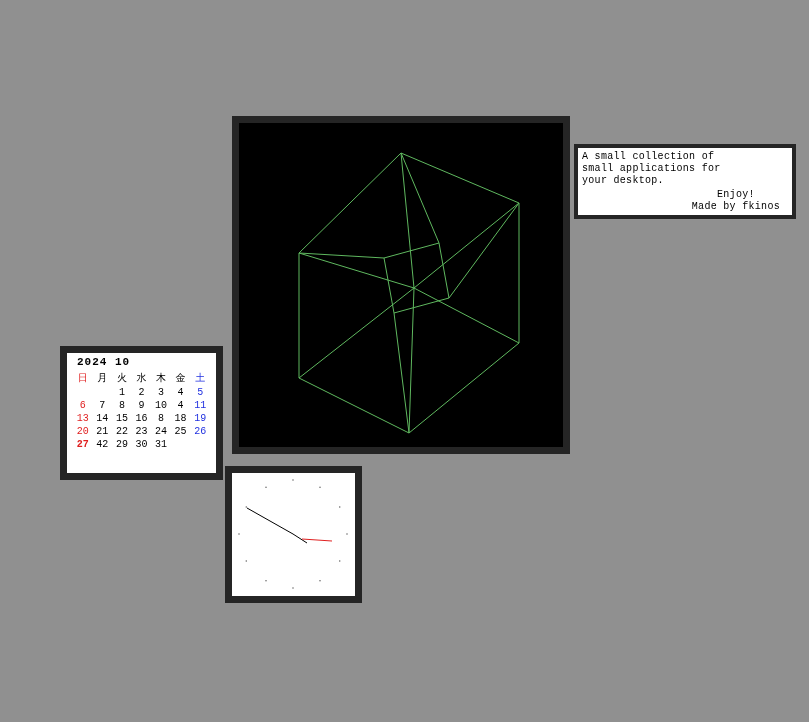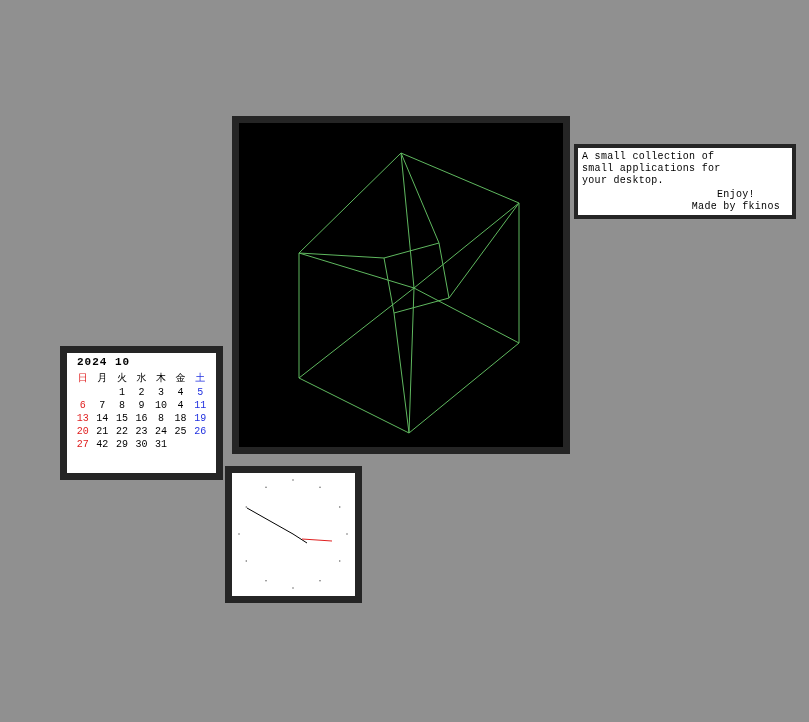--- a/index.html
+++ b/index.html
@@ -69,21 +69,21 @@
     table-layout: fixed;
     font-size: 10px;
   }
   #calendar th, #calendar td {
     text-align: center;
     padding: 1px 0;
     font-weight: normal;
   }
   #calendar .sun { color: #e02020; }
   #calendar .sat { color: #2030e0; }
-  #calendar .today { color: #e02020; font-weight: normal; }
+  #calendar .today { color: #e02020; font-weight: bold; }
 
   
   #clock {
     left: 225px;
     top: 466px;
     width: 137px;
     height: 137px;
     background: #fff;
   }
 </style>

